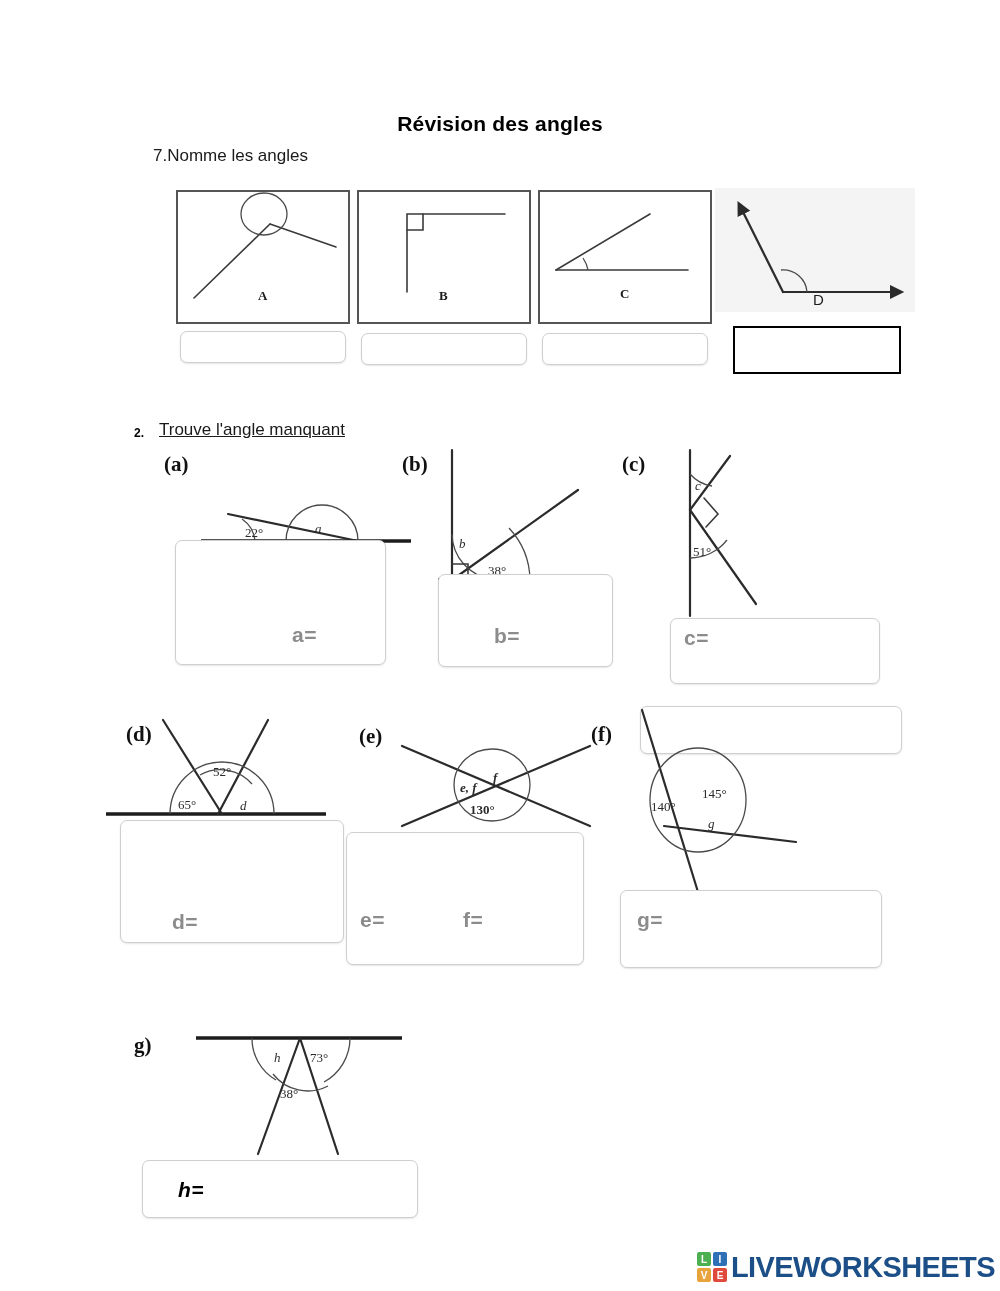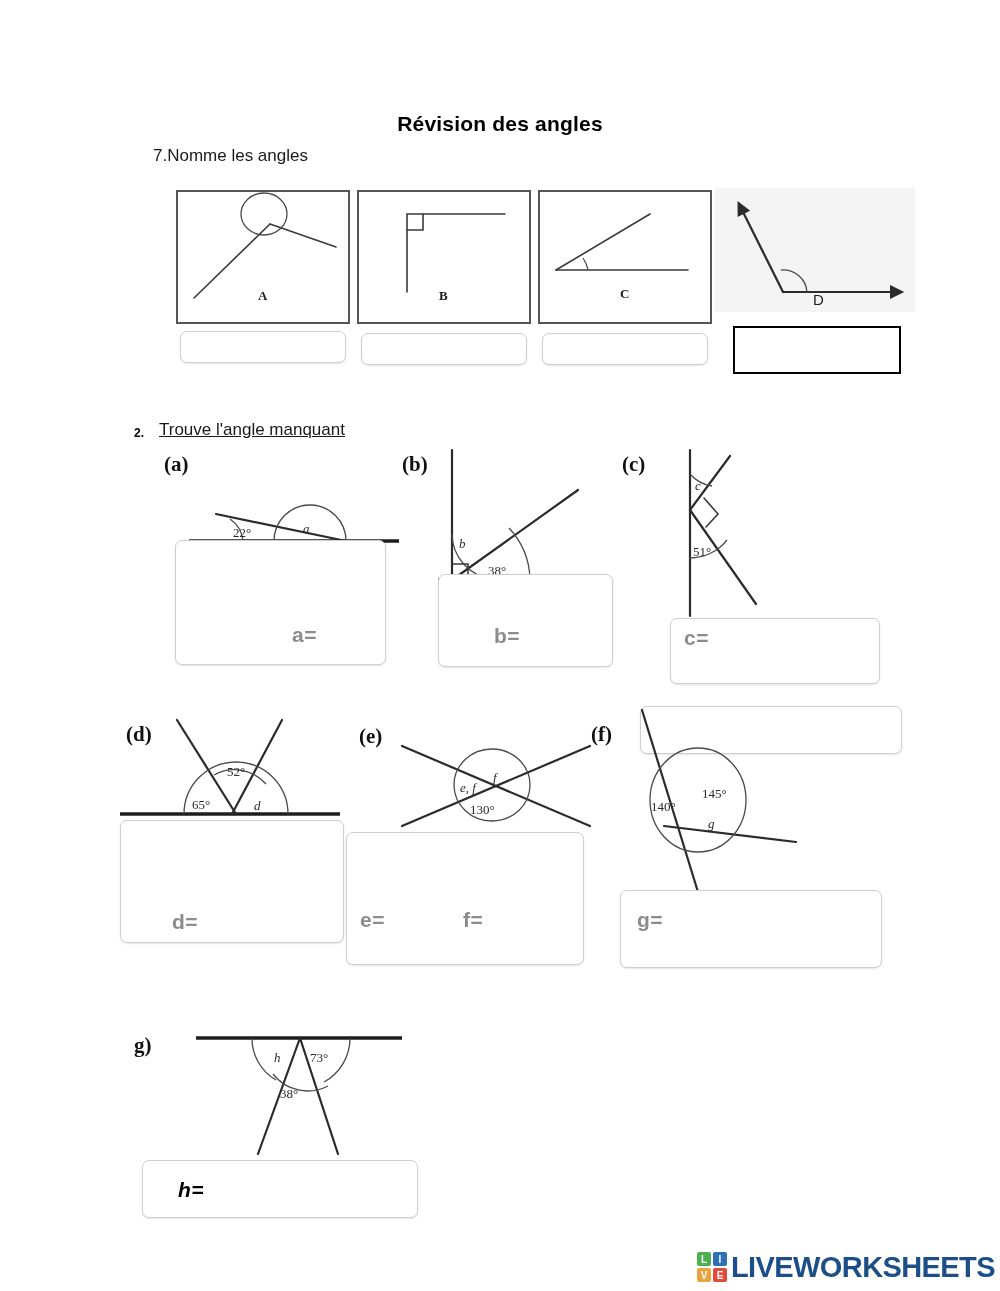--- a/index.html
+++ b/index.html
@@ -184,21 +184,21 @@
 
 <div class="abs ans-box" style="left:180px;top:331px;width:166px;height:32px;" title=""></div>
 <div class="abs ans-box" style="left:361px;top:333px;width:166px;height:32px;" title=""></div>
 <div class="abs ans-box" style="left:542px;top:333px;width:166px;height:32px;" title=""></div>
 <div class="abs ans-box-dark" style="left:733px;top:326px;width:168px;height:48px;" title=""></div>
 
 <div class="abs" id="sec2-num">2.</div>
 <div class="abs section-head" id="sec2-head">Trouve l'angle manquant</div>
 
 <div class="abs prob-letter" style="left:164px;top:452px;">(a)</div>
-<div class="abs" style="left:181px;top:475px;">
+<div class="abs" style="left:193px;top:475px;">
   <svg width="230" height="80" viewBox="0 0 230 80">
     <path class="ln-thick" d="M 8 66 L 218 66"></path>
     <path class="ln" d="M 35 39 L 165 66"></path>
     <path class="arcl" d="M 62 66 A 30 30 0 0 0 49 44"></path>
     <path class="arcl" d="M 93 66 A 36 36 0 0 1 165 66"></path>
     <text class="angtxt" x="52" y="62">22°</text>
     <text class="angtxt ital" x="122" y="58">a</text>
   </svg>
 </div>
 <div class="abs ans-box" style="left:175px;top:540px;width:211px;height:125px;"></div>
@@ -230,37 +230,37 @@
     <path class="arcl" d="M 20 110 A 48 48 0 0 0 57 92"></path>
     <path class="ln-thin" d="M 34 50 L 48 66 L 36 79"></path>
     <text class="angtxt ital" x="25" y="42">c</text>
     <text class="angtxt" x="23" y="108">51°</text>
   </svg>
 </div>
 <div class="abs ans-box" style="left:670px;top:618px;width:210px;height:66px;"></div>
 <div class="abs ans-label" style="left:684px;top:626px;">c=</div>
 
 <div class="abs prob-letter" style="left:126px;top:722px;">(d)</div>
-<div class="abs" style="left:114px;top:714px;">
+<div class="abs" style="left:100px;top:714px;">
   <svg width="230" height="110" viewBox="0 0 230 110">
     <path class="ln-thick" d="M 6 100 L 226 100"></path>
     <path class="ln" d="M 63 6 L 122 100"></path>
     <path class="ln" d="M 118 100 L 168 6"></path>
     <path class="arcl" d="M 70 100 A 52 52 0 0 1 174 100"></path>
     <path class="arcl" d="M 100 61 A 42 42 0 0 1 152 70"></path>
     <text class="angtxt" x="113" y="62">52°</text>
     <text class="angtxt" x="78" y="95">65°</text>
     <text class="angtxt ital" x="140" y="96">d</text>
   </svg>
 </div>
 <div class="abs ans-box" style="left:120px;top:820px;width:224px;height:123px;"></div>
 <div class="abs ans-label" style="left:172px;top:910px;">d=</div>
 
 <div class="abs prob-letter" style="left:359px;top:724px;">(e)</div>
-<div class="abs" style="left:392px;top:740px;">
+<div class="abs" style="left:392px;top:740px;font-weight:bold;">
   <svg width="210" height="100" viewBox="0 0 210 100">
     <path class="ln" d="M 10 6 L 198 86"></path>
     <path class="ln" d="M 10 86 L 198 6"></path>
     <ellipse class="arcl" cx="100" cy="45" rx="38" ry="36"></ellipse>
     <text class="angtxt ital" x="68" y="52" style="font-size:13px;">e, f</text>
     <text class="angtxt ital" x="101" y="42">f</text>
     <text class="angtxt" x="78" y="74">130°</text>
   </svg>
 </div>
 <div class="abs ans-box" style="left:346px;top:832px;width:238px;height:133px;"></div>

